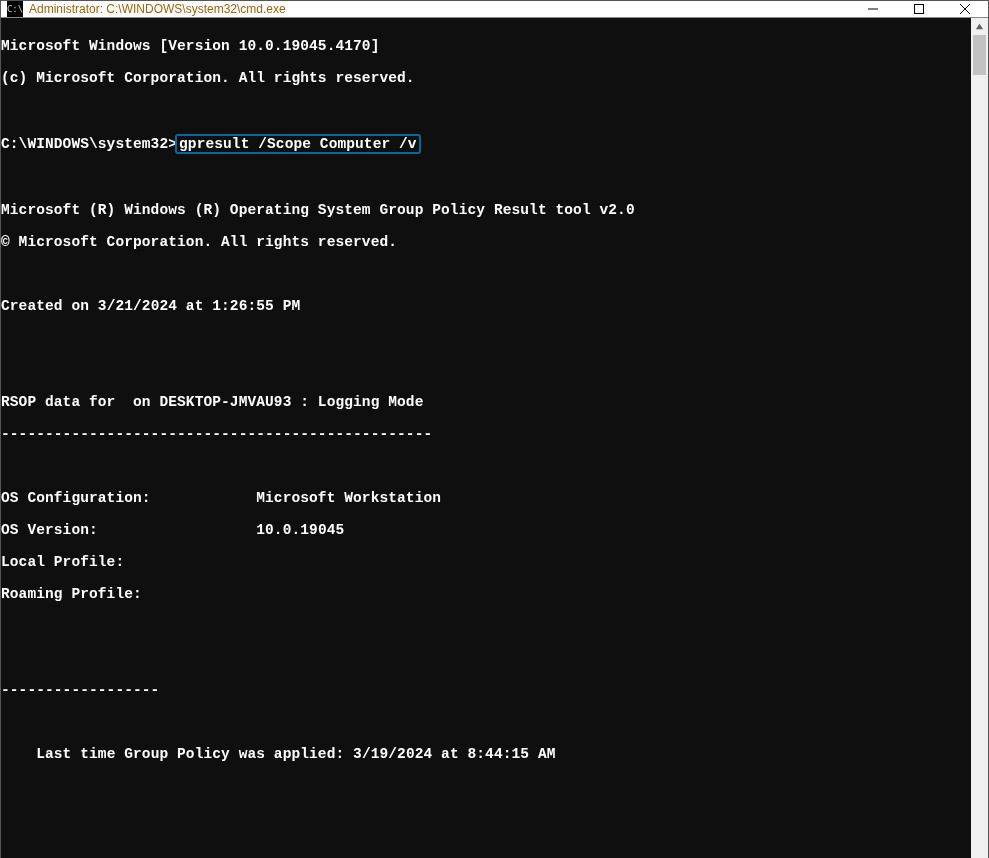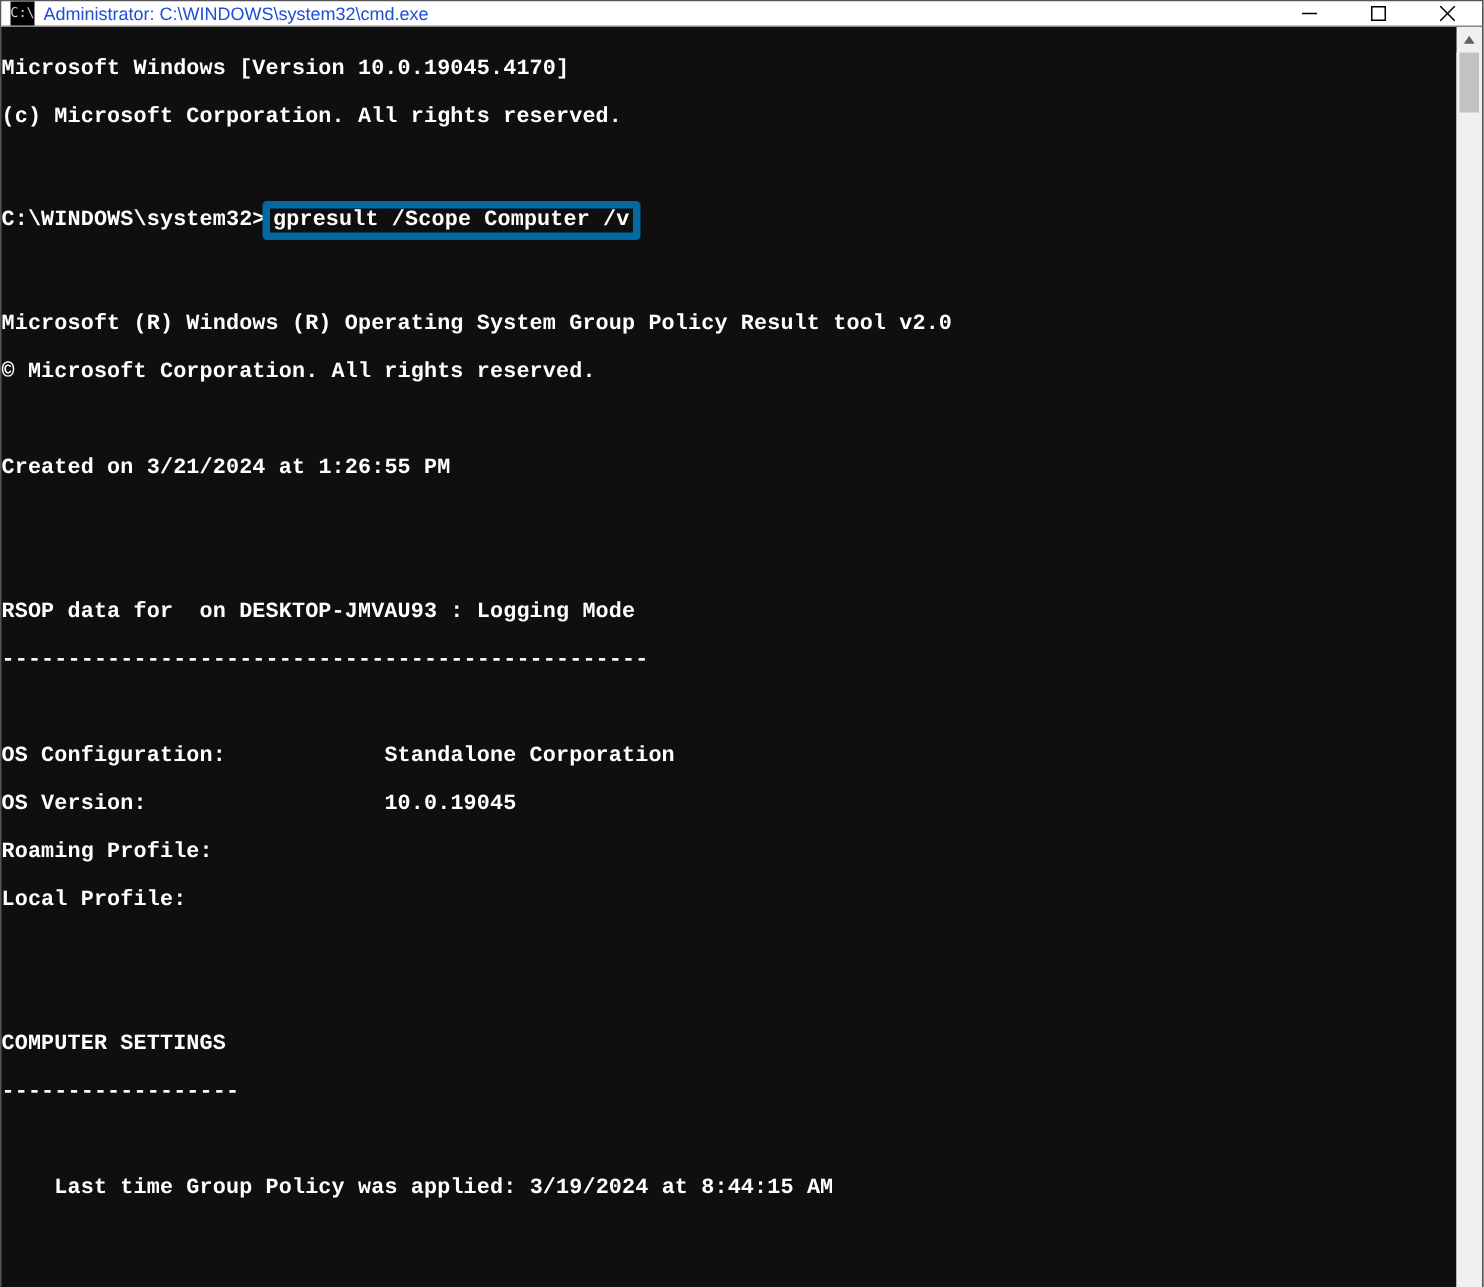--- a/index.html
+++ b/index.html
@@ -1,32 +1,32 @@
 <!DOCTYPE html>
 <html><head>
 <meta charset="utf-8">
 <style>
   * { margin: 0; padding: 0; box-sizing: border-box; }
   html, body { width: 989px; height: 858px; font-family: "Segoe UI", Tahoma, sans-serif; background: #fff; overflow: hidden; }
   .window { width: 989px; height: 858px; border: 1px solid #555; display: flex; flex-direction: column; background: #fff; }
   .titlebar { height: 30px; background: #fff; display: flex; align-items: center; padding-left: 6px; border-bottom: 1px solid #888; }
   .titlebar .icon { width: 16px; height: 16px; background: #000; margin-right: 6px; display: inline-flex; align-items: center; justify-content: center; color:#ccc; font-size:9px; font-family: Consolas, monospace;}
-  .titlebar .title { font-size: 12px; color: #1d4ed8; flex: 1; }
+  .titlebar .title { font-size: 12px; color: #a16207; flex: 1; }
   .titlebar .controls { display: flex; height: 100%; }
   .titlebar .controls .btn { width: 46px; height: 100%; display: flex; align-items: center; justify-content: center; background: transparent; border: none; font-size: 10px; }
   .titlebar .controls .btn svg { width: 10px; height: 10px; stroke: #000; stroke-width: 1; fill: none; }
   .client { flex: 1; display: flex; background: #000; }
   .console { flex: 1; background: #0f0f0f; color: #fff; font-family: Consolas, "Courier New", monospace; font-size: 14.5px; line-height: 16px; padding: 4px 0 0 0; white-space: pre; letter-spacing: 0.1px; }
   .console .line { white-space: pre; font-weight: bold; }
   .scrollbar { width: 17px; background: #f0f0f0; display: flex; flex-direction: column; align-items: center; }
   .scrollbar .arrow { width: 17px; height: 17px; display:flex; align-items:center; justify-content:center;}
   .scrollbar .arrow svg { width: 9px; height: 9px; fill: #606060; }
   .scrollbar .track { flex: 1; width: 17px; background: #f0f0f0; position: relative; }
   .scrollbar .thumb { position: absolute; top: 0; left: 2px; width: 13px; height: 40px; background: #c2c2c2; }
-  .hlbox { display: inline-block; border: 5px solid #0369a1; border-radius: 3px; padding: 0 2px; margin-left: -2px; text-align: right; }
+  .hlbox { display: inline-block; border: 2px solid #0369a1; border-radius: 3px; padding: 0 2px; margin-left: -2px; text-align: right; }
 </style>
 </head>
 <body>
 
 <div class="window">
   <div class="titlebar">
     <span class="icon">C:\</span>
     <span class="title">Administrator: C:\WINDOWS\system32\cmd.exe</span>
     <div class="controls">
       <button class="btn" aria-label="Minimize">
@@ -56,27 +56,26 @@
 <div class="line"> </div>
 <div class="line">Microsoft (R) Windows (R) Operating System Group Policy Result tool v2.0</div>
 <div class="line">© Microsoft Corporation. All rights reserved.</div>
 <div class="line"> </div>
 <div class="line"><span>Created on </span><span>‎3/‎21/‎2024</span><span> at </span><span>1:26:55 PM</span></div>
 <div class="line"> </div>
 <div class="line"> </div>
 <div class="line">RSOP data for  on DESKTOP-JMVAU93 : Logging Mode</div>
 <div class="line">-------------------------------------------------</div>
 <div class="line"> </div>
-<div class="line"><span>OS Configuration:</span>            <span>Standalone Corporation</span></div>
+<div class="line"><span>OS Configuration:</span>            <span>Microsoft Workstation</span></div>
 <div class="line"><span>OS Version:</span>                  <span>10.0.19045</span></div>
+<div class="line">Local Profile:</div>
 <div class="line">Roaming Profile:</div>
-<div class="line">Local Profile:</div>
 <div class="line"> </div>
 <div class="line"> </div>
-<div class="line">COMPUTER SETTINGS</div>
 <div class="line">------------------</div>
 <div class="line"> </div>
 <div class="line">    <span>Last time Group Policy was applied:</span> <span>3/19/2024 at 8:44:15 AM</span></div>
 
 
 
 
 
 
 

